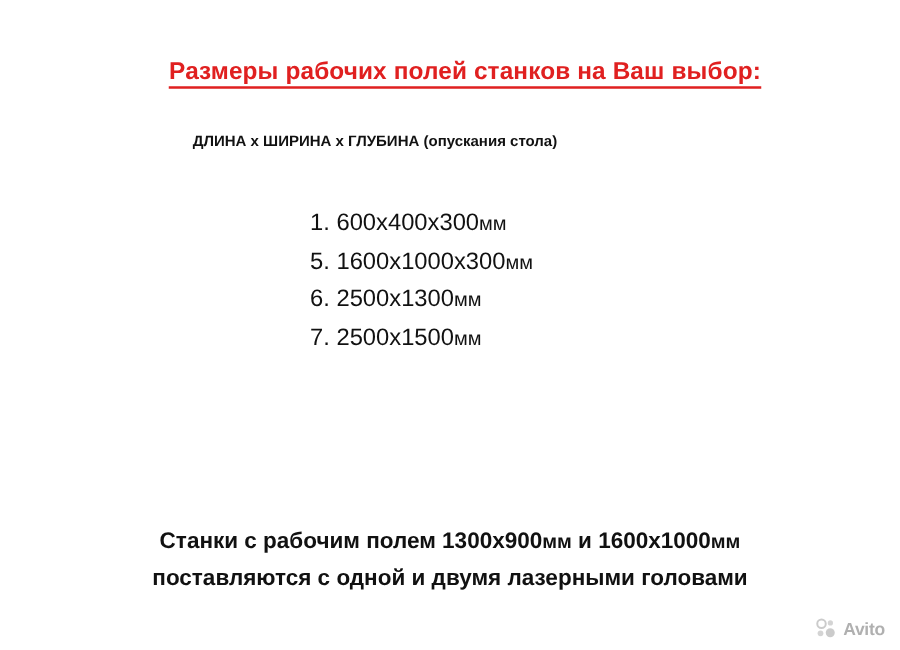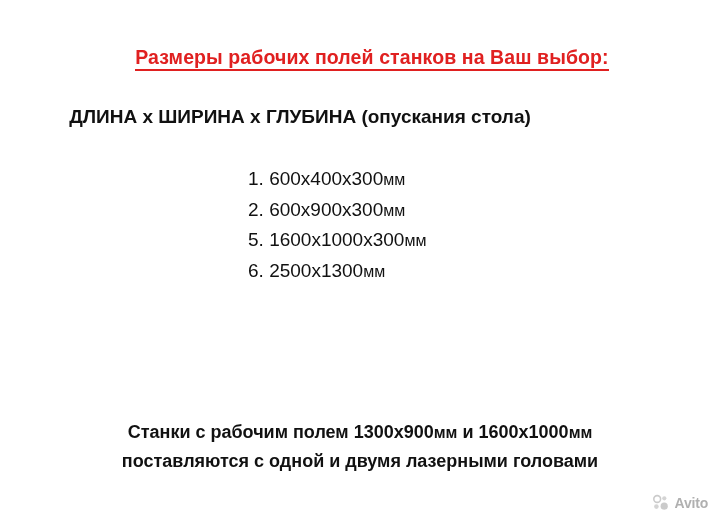--- a/index.html
+++ b/index.html
@@ -35,21 +35,21 @@
     border-bottom: 2px solid #e02020;
     padding-bottom: 1px;
   }
   .subheading {
     position: absolute;
     top: 106px;
     left: 0;
     width: 600px;
     text-align: center;
     color: #111111;
-    font-size: 19px;
+    font-size: 12px;
     font-weight: bold;
   }
   .list {
     position: absolute;
     top: 164px;
     left: 248px;
     width: 400px;
     margin: 0;
     padding: 0;
     list-style: none;
@@ -111,23 +111,23 @@
 <div class="page">
 
   <div class="heading">
     <span class="underline">Размеры рабочих полей станков на Ваш выбор:</span>
   </div>
 
   <div class="subheading">ДЛИНА х ШИРИНА х ГЛУБИНА (опускания стола)</div>
 
   <ul class="list">
     <li><span class="num">1.</span> <span>600х400х300</span><span class="unit">мм</span></li>
-    <li><span class="num">2.</span> <span>600х900х300</span><span class="unit">мм</span></li>
     <li><span class="num">5.</span> <span>1600х1000х300</span><span class="unit">мм</span></li>
     <li><span class="num">6.</span> <span>2500х1300</span><span class="unit">мм</span></li>
+    <li><span class="num">7.</span> <span>2500х1500</span><span class="unit">мм</span></li>
   </ul>
 
   <div class="footer">
     <div><span>Станки с рабочим полем 1300х900</span><span class="unit">мм</span><span> и 1600х1000</span><span class="unit">мм</span></div>
     <div>поставляются с одной и двумя лазерными головами</div>
   </div>
 
   <div class="watermark">
     <span class="mark">
       <svg width="19" height="19" viewBox="0 0 19 19" xmlns="http://www.w3.org/2000/svg">

